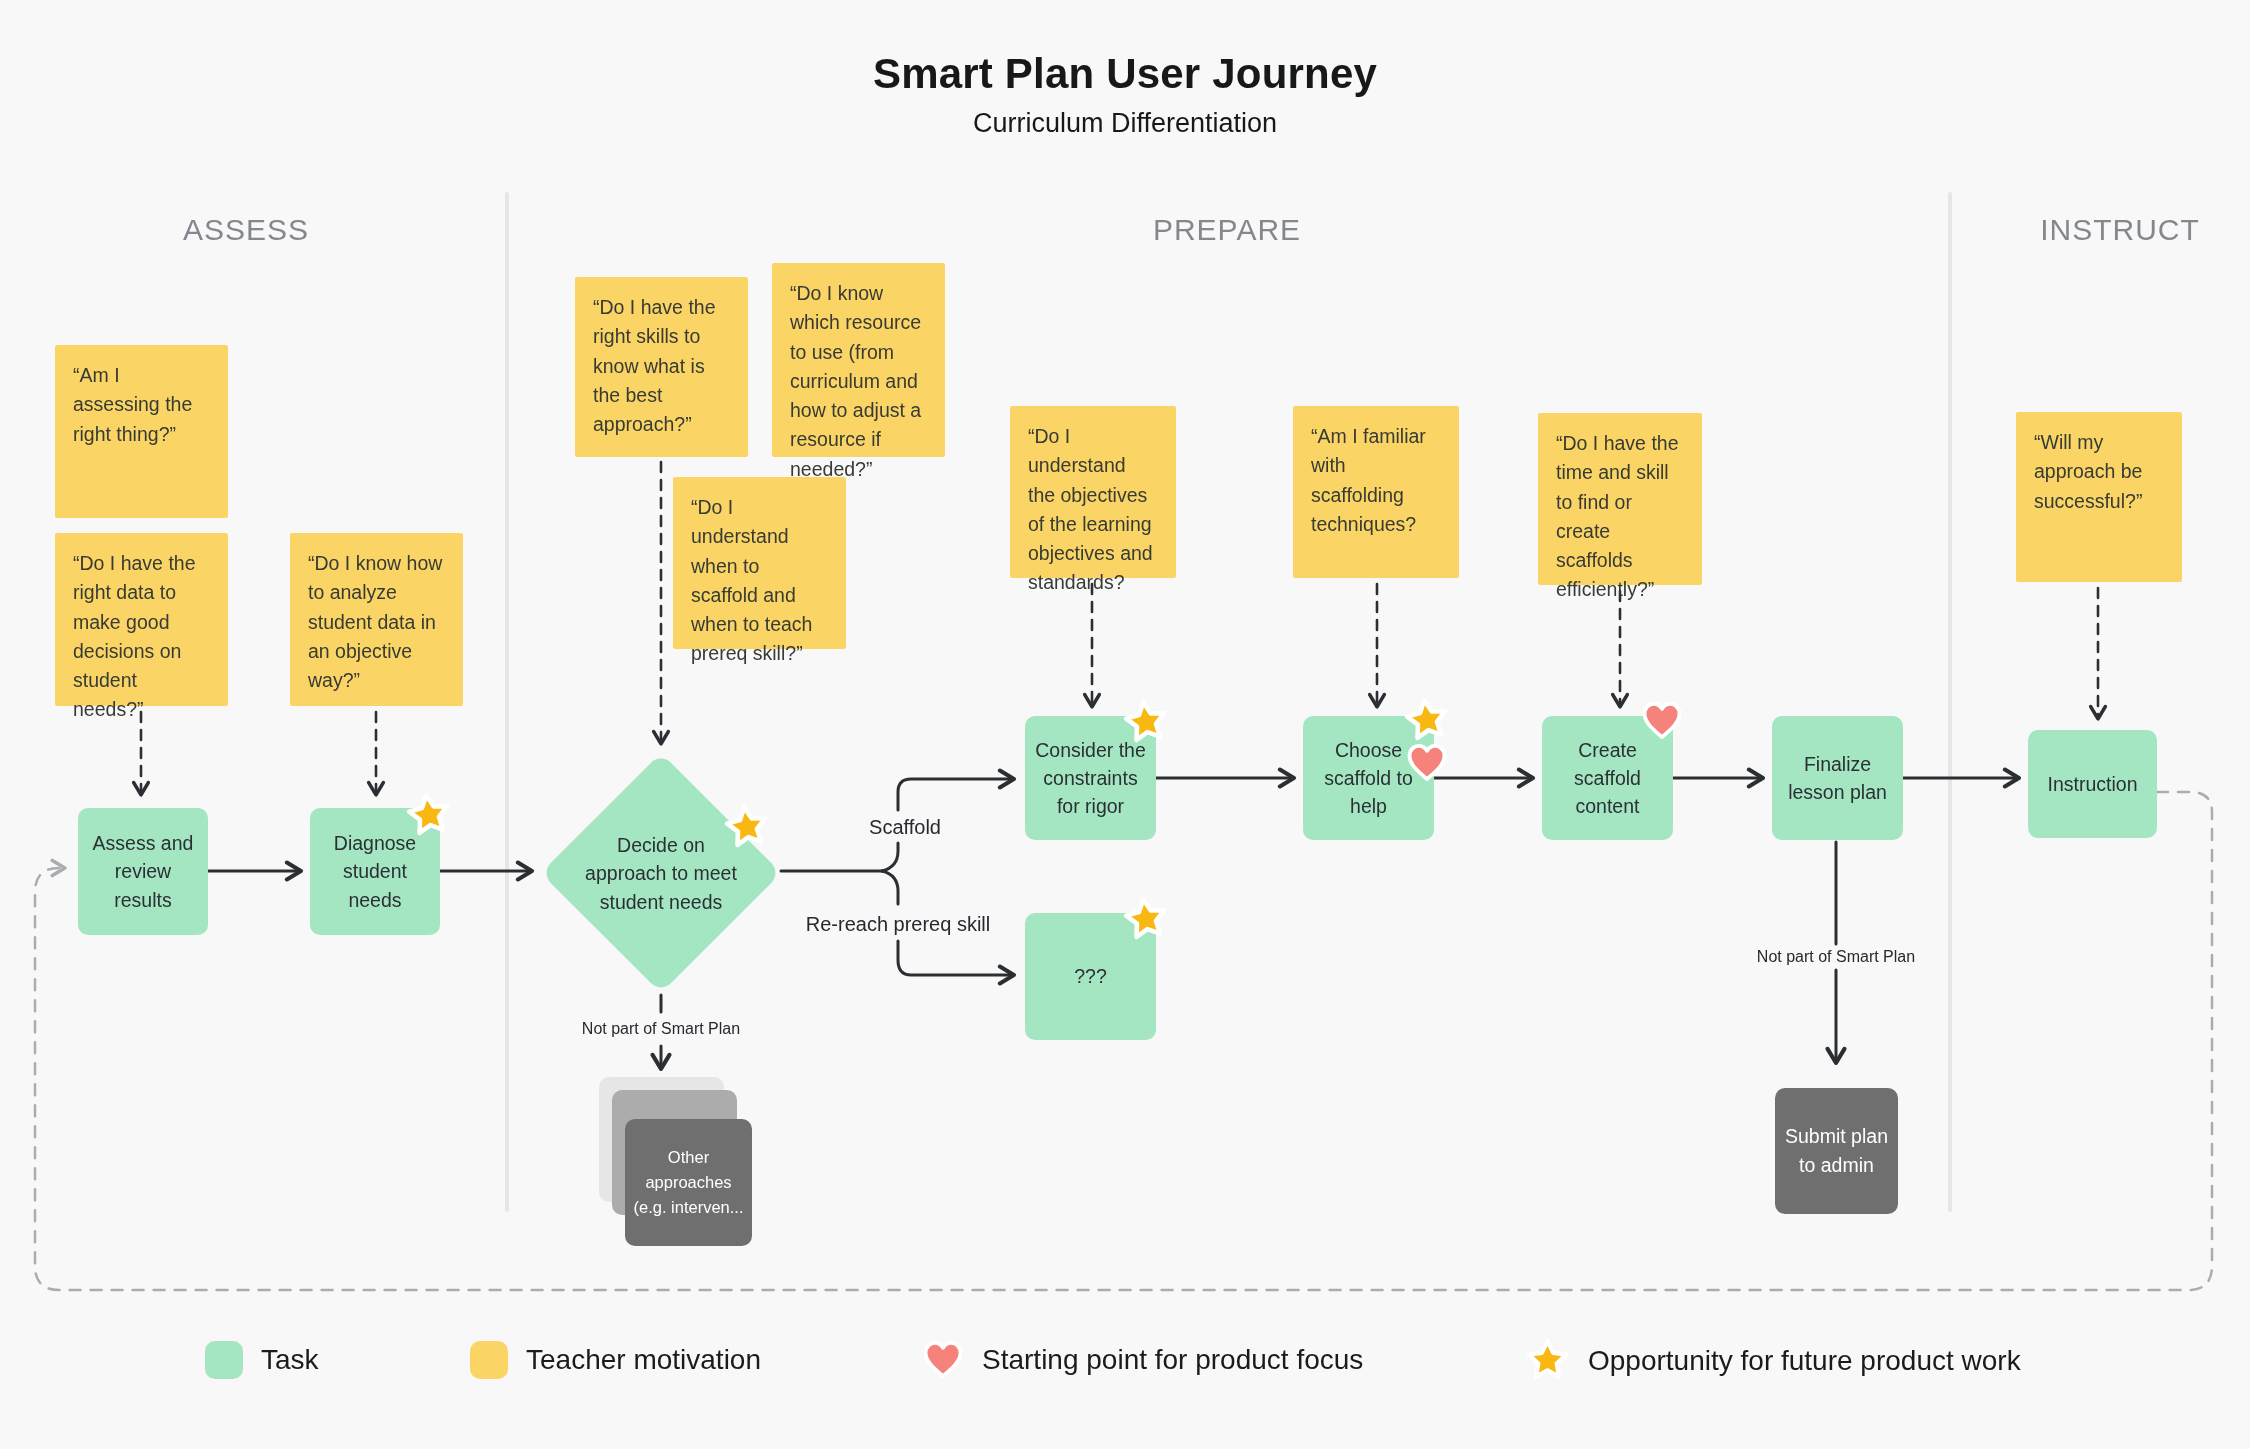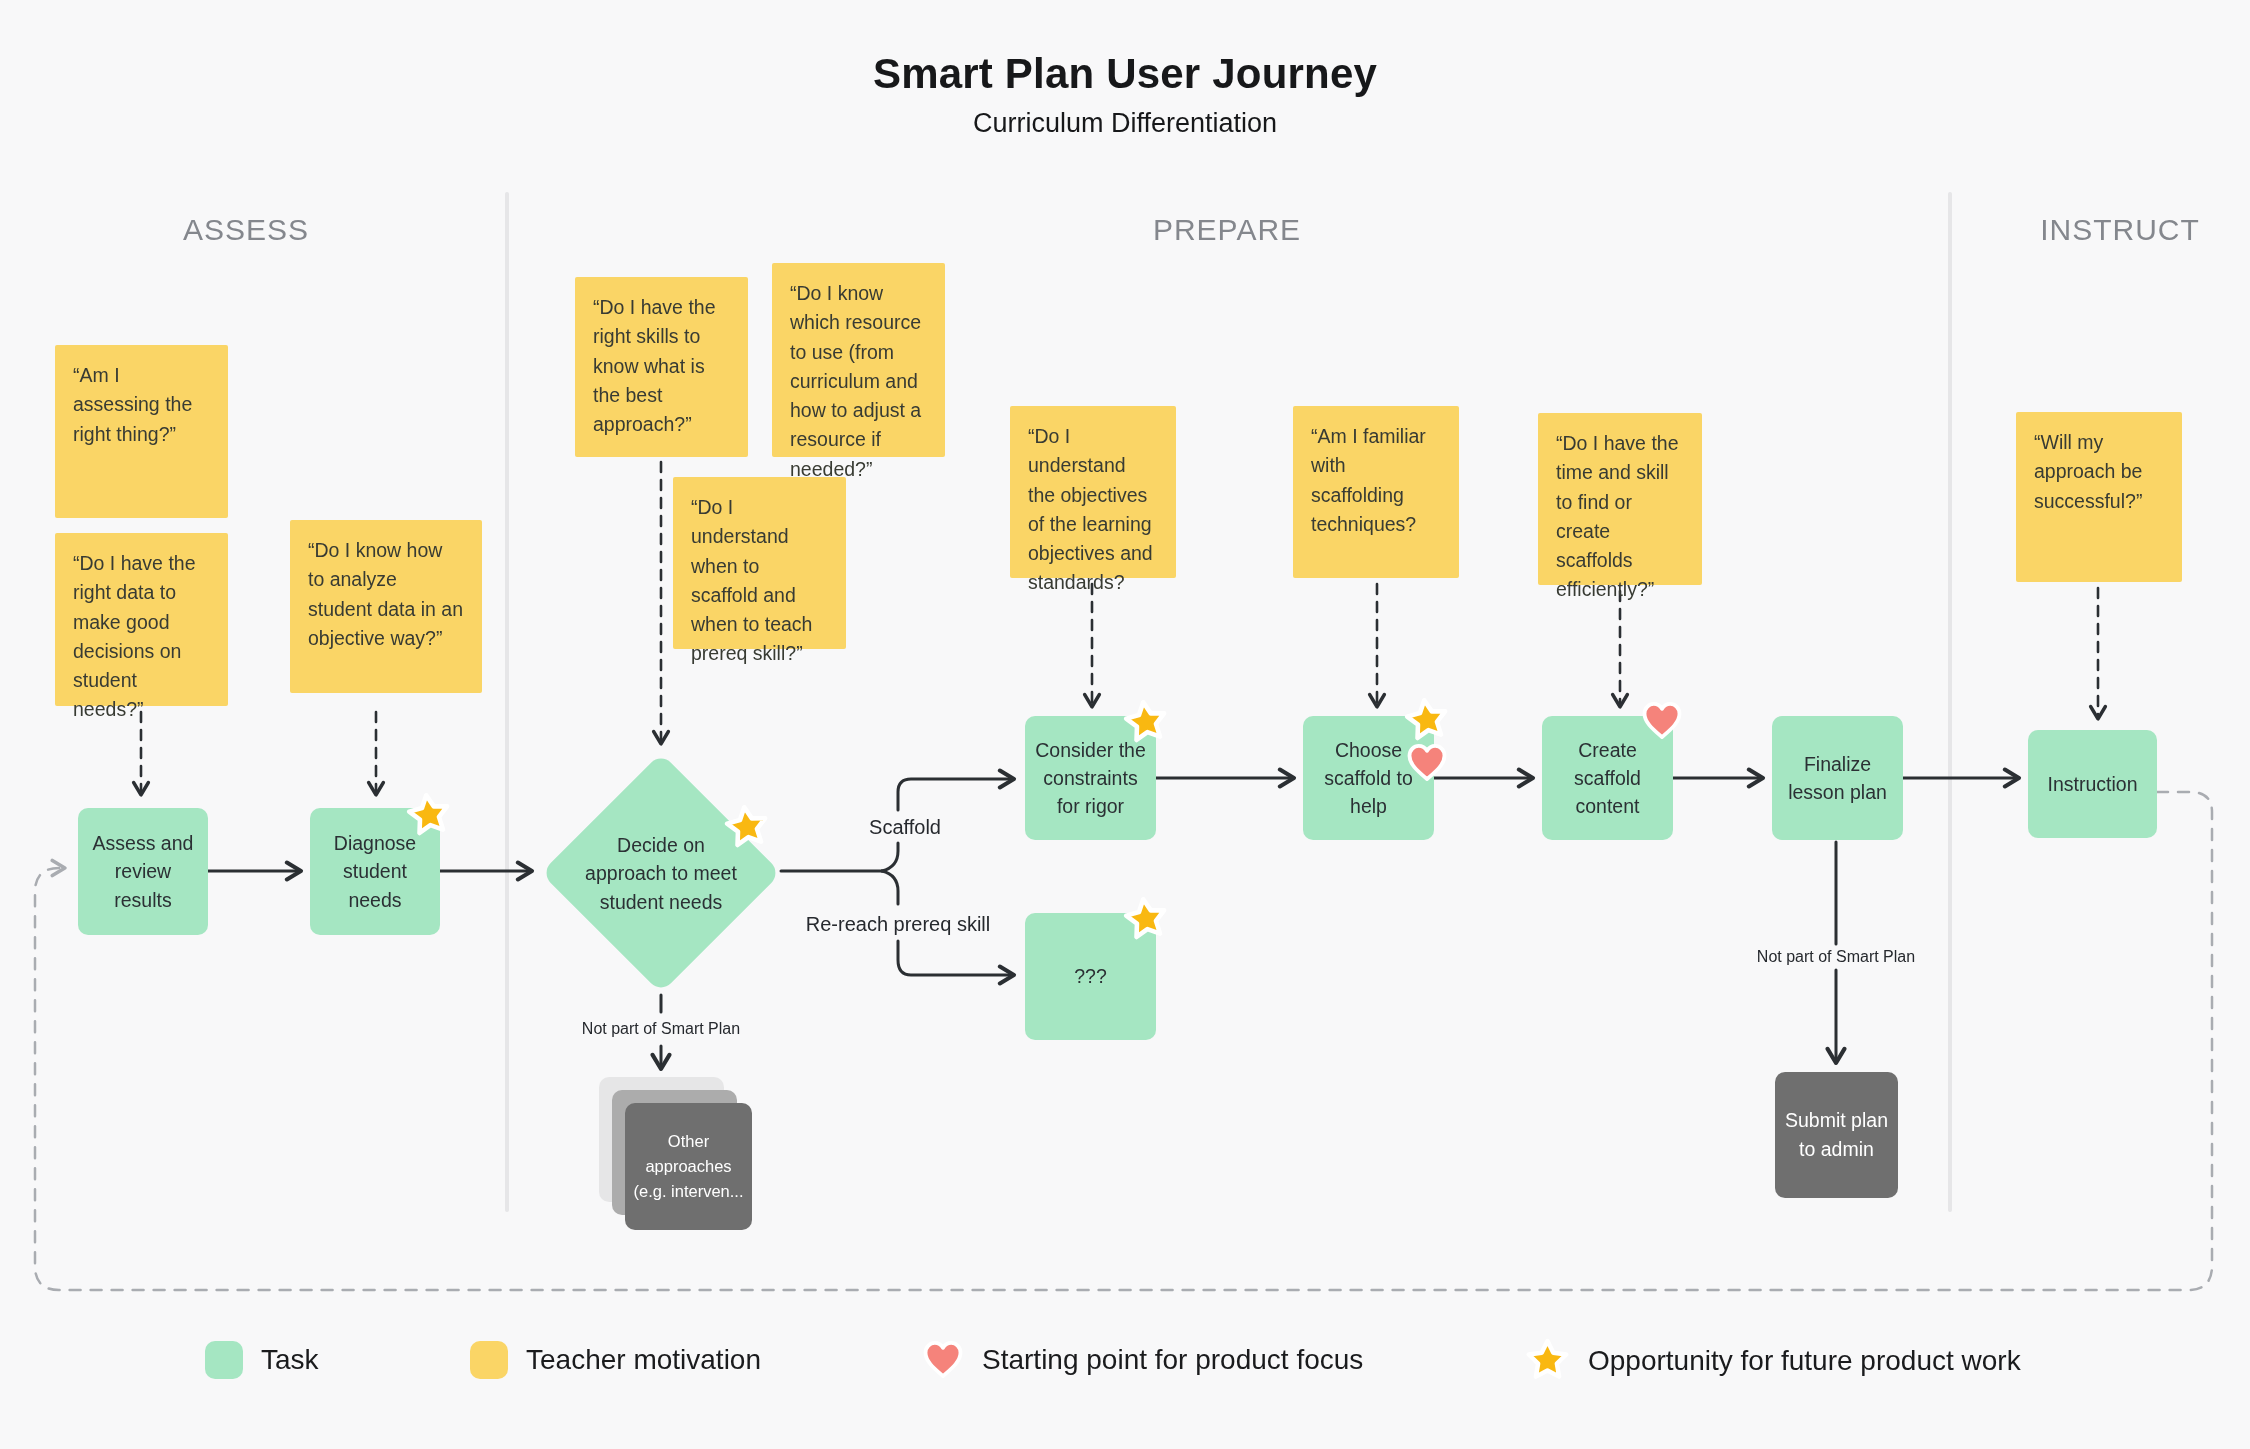--- a/index.html
+++ b/index.html
@@ -8,21 +8,21 @@
   .abs{position:absolute;}
   .title{left:0;right:0;top:50px;text-align:center;font-size:42px;font-weight:600;color:#17181a;letter-spacing:.2px;}
   .subtitle{left:0;right:0;top:108px;text-align:center;font-size:27px;font-weight:400;color:#17181a;}
   .section-h{top:213px;transform:translateX(-50%);font-size:30px;font-weight:500;color:#84878d;letter-spacing:1px;}
   .divider{width:4px;border-radius:2px;background:#e6e6e8;top:192px;height:1020px;}
   .note{background:#fad566;border-radius:2px;padding:16px 18px;box-sizing:border-box;
         font-size:19.5px;line-height:1.5;color:#383b33;}
   .task{background:#a5e6c2;border-radius:10px;display:flex;align-items:center;justify-content:center;
         text-align:center;font-size:19.5px;line-height:1.45;color:#2b3034;padding:8px;box-sizing:border-box;}
   .gray-card{background:#6f6f6f;border-radius:10px;display:flex;align-items:center;justify-content:center;
-        text-align:center;font-size:16.5px;line-height:1.5;color:#ffffff;padding:8px;box-sizing:border-box;}
+        text-align:center;font-size:16.5px;line-height:1.5;color:#ffffff;padding:8px;box-sizing:border-box;margin-top:16px;}
   .stack-mid{background:#acacac;border-radius:10px;}
   .stack-back{background:#e6e6e7;border-radius:10px;}
   .diamond{width:170px;height:170px;background:#a5e6c2;border-radius:14px;transform:rotate(45deg);}
   .diamond-label{width:160px;text-align:center;font-size:19.5px;line-height:1.45;color:#2b3034;
         transform:translate(-50%,-50%);}
   .edge-label{transform:translate(-50%,-50%);font-size:20px;color:#26292e;white-space:nowrap;}
   .edge-label.small{font-size:16px;}
   .badge{overflow:visible;pointer-events:auto;}
   .legend-row{left:0;top:1330px;width:2250px;height:70px;}
   .legend-item{position:absolute;display:flex;align-items:center;gap:18px;justify-content:space-between;}
@@ -88,21 +88,21 @@
       <path d="M661 995 V1012"></path>
       <path d="M661 1046 V1068" marker-end="url(#arrow-b)"></path>
       <path d="M1836 842 V944"></path>
       <path d="M1836 970 V1062" marker-end="url(#arrow-b)"></path>
     </g>
     <path d="M2157 792 H2190 Q2212 792 2212 812 V1266 Q2212 1290 2188 1290 H59 Q35 1290 35 1266 V892 Q35 868 59 868 H64" fill="none" stroke="#a9acb1" stroke-width="2.5" stroke-linecap="round" stroke-dasharray="11 10" marker-end="url(#arrow-g)"></path>
   </svg>
 
   <div class="abs note" style="left:55px;top:345px;width:173px;height:173px">“Am I assessing the right thing?”</div>
   <div class="abs note" style="left:55px;top:533px;width:173px;height:173px">“Do I have the right data to make good decisions on student needs?”</div>
-  <div class="abs note" style="left:290px;top:520px;width:192px;height:173px">“Do I know how to analyze student data in an objective way?”</div>
+  <div class="abs note" style="left:290px;top:533px;width:173px;height:173px">“Do I know how to analyze student data in an objective way?”</div>
 
   <div class="abs note" style="left:575px;top:277px;width:173px;height:180px">“Do I have the right skills to know what is the best approach?”</div>
   <div class="abs note" style="left:772px;top:263px;width:173px;height:194px">“Do I know which resource to use (from curriculum and how to adjust a resource if needed?”</div>
   <div class="abs note" style="left:673px;top:477px;width:173px;height:172px">“Do I understand when to scaffold and when to teach prereq skill?”</div>
   <div class="abs note" style="left:1010px;top:406px;width:166px;height:172px">“Do I  understand the objectives of the learning objectives and standards?</div>
   <div class="abs note" style="left:1293px;top:406px;width:166px;height:172px">“Am I familiar with scaffolding techniques?</div>
   <div class="abs note" style="left:1538px;top:413px;width:164px;height:172px">“Do I have the time and skill to find or create scaffolds efficiently?”</div>
 
   <div class="abs note" style="left:2016px;top:412px;width:166px;height:170px">“Will my approach be successful?”</div>
 

